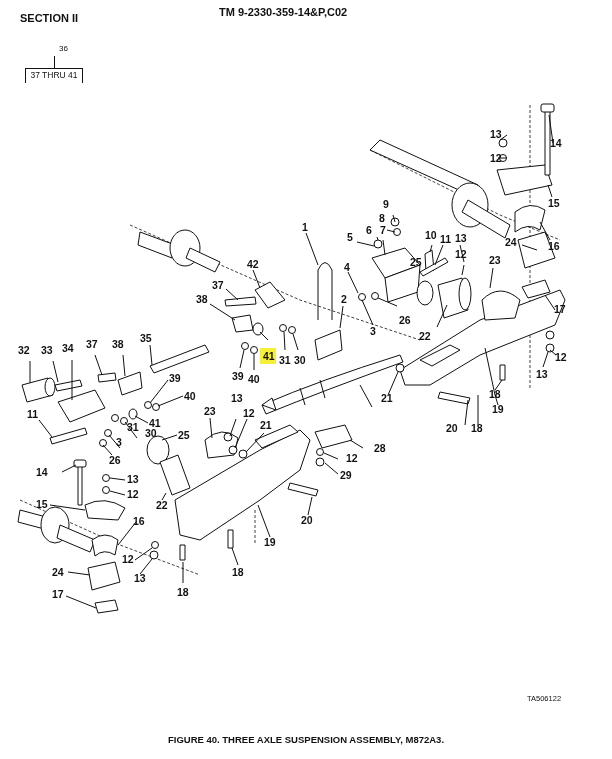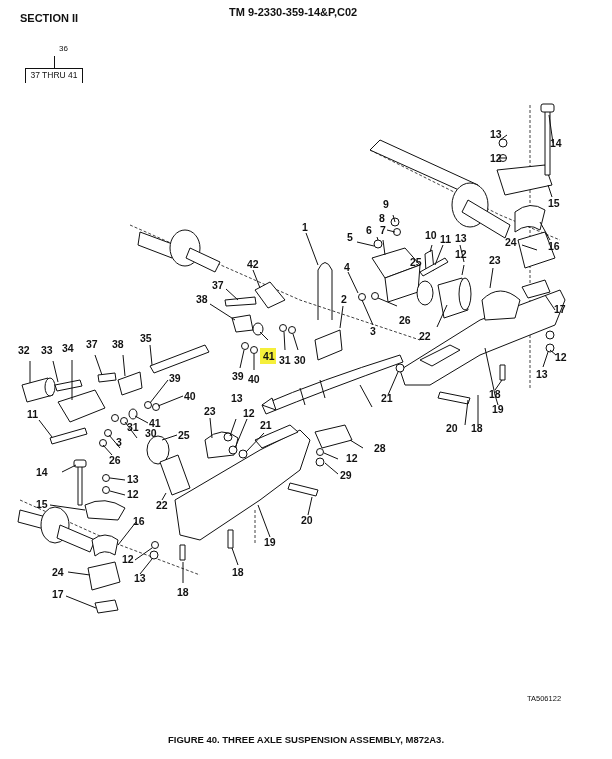--- a/index.html
+++ b/index.html
@@ -1,19 +1,19 @@
 <!DOCTYPE html>
 <html><head>
 <meta charset="utf-8">
 <style>
   html,body{margin:0;padding:0;background:#fff;}
   body{width:612px;height:759px;position:relative;overflow:hidden;font-family:"Liberation Sans",sans-serif;color:#111;}
   .hdr{position:absolute;font-weight:bold;font-size:11px;}
   #section{left:20px;top:12px;}
-  #tmnum{left:229px;top:6px;}
+  #tmnum{left:219px;top:6px;}
   #tree-top{position:absolute;left:59px;top:44px;font-size:8px;}
   #tree-box{position:absolute;left:25px;top:68px;width:56px;height:14px;border-top:1px solid #111;border-left:1px solid #111;border-right:1px solid #111;font-size:8.5px;text-align:center;line-height:12px;}
   #tree-stem{position:absolute;left:54px;top:56px;width:1px;height:12px;background:#111;}
   #ta{position:absolute;left:527px;top:694px;font-size:7.5px;font-weight:normal;}
   #caption{position:absolute;left:0;width:612px;top:734px;text-align:center;font-size:9.5px;font-weight:bold;}
   svg{position:absolute;left:0;top:0;}
   .lbl{font-family:"Liberation Sans",sans-serif;font-size:10.5px;font-weight:bold;fill:#111;}
   .part{fill:#fff;stroke:#111;stroke-width:1;}
   .ln{stroke:#111;stroke-width:1;fill:none;}
   .dash{stroke:#111;stroke-width:0.8;fill:none;stroke-dasharray:3 2;}

